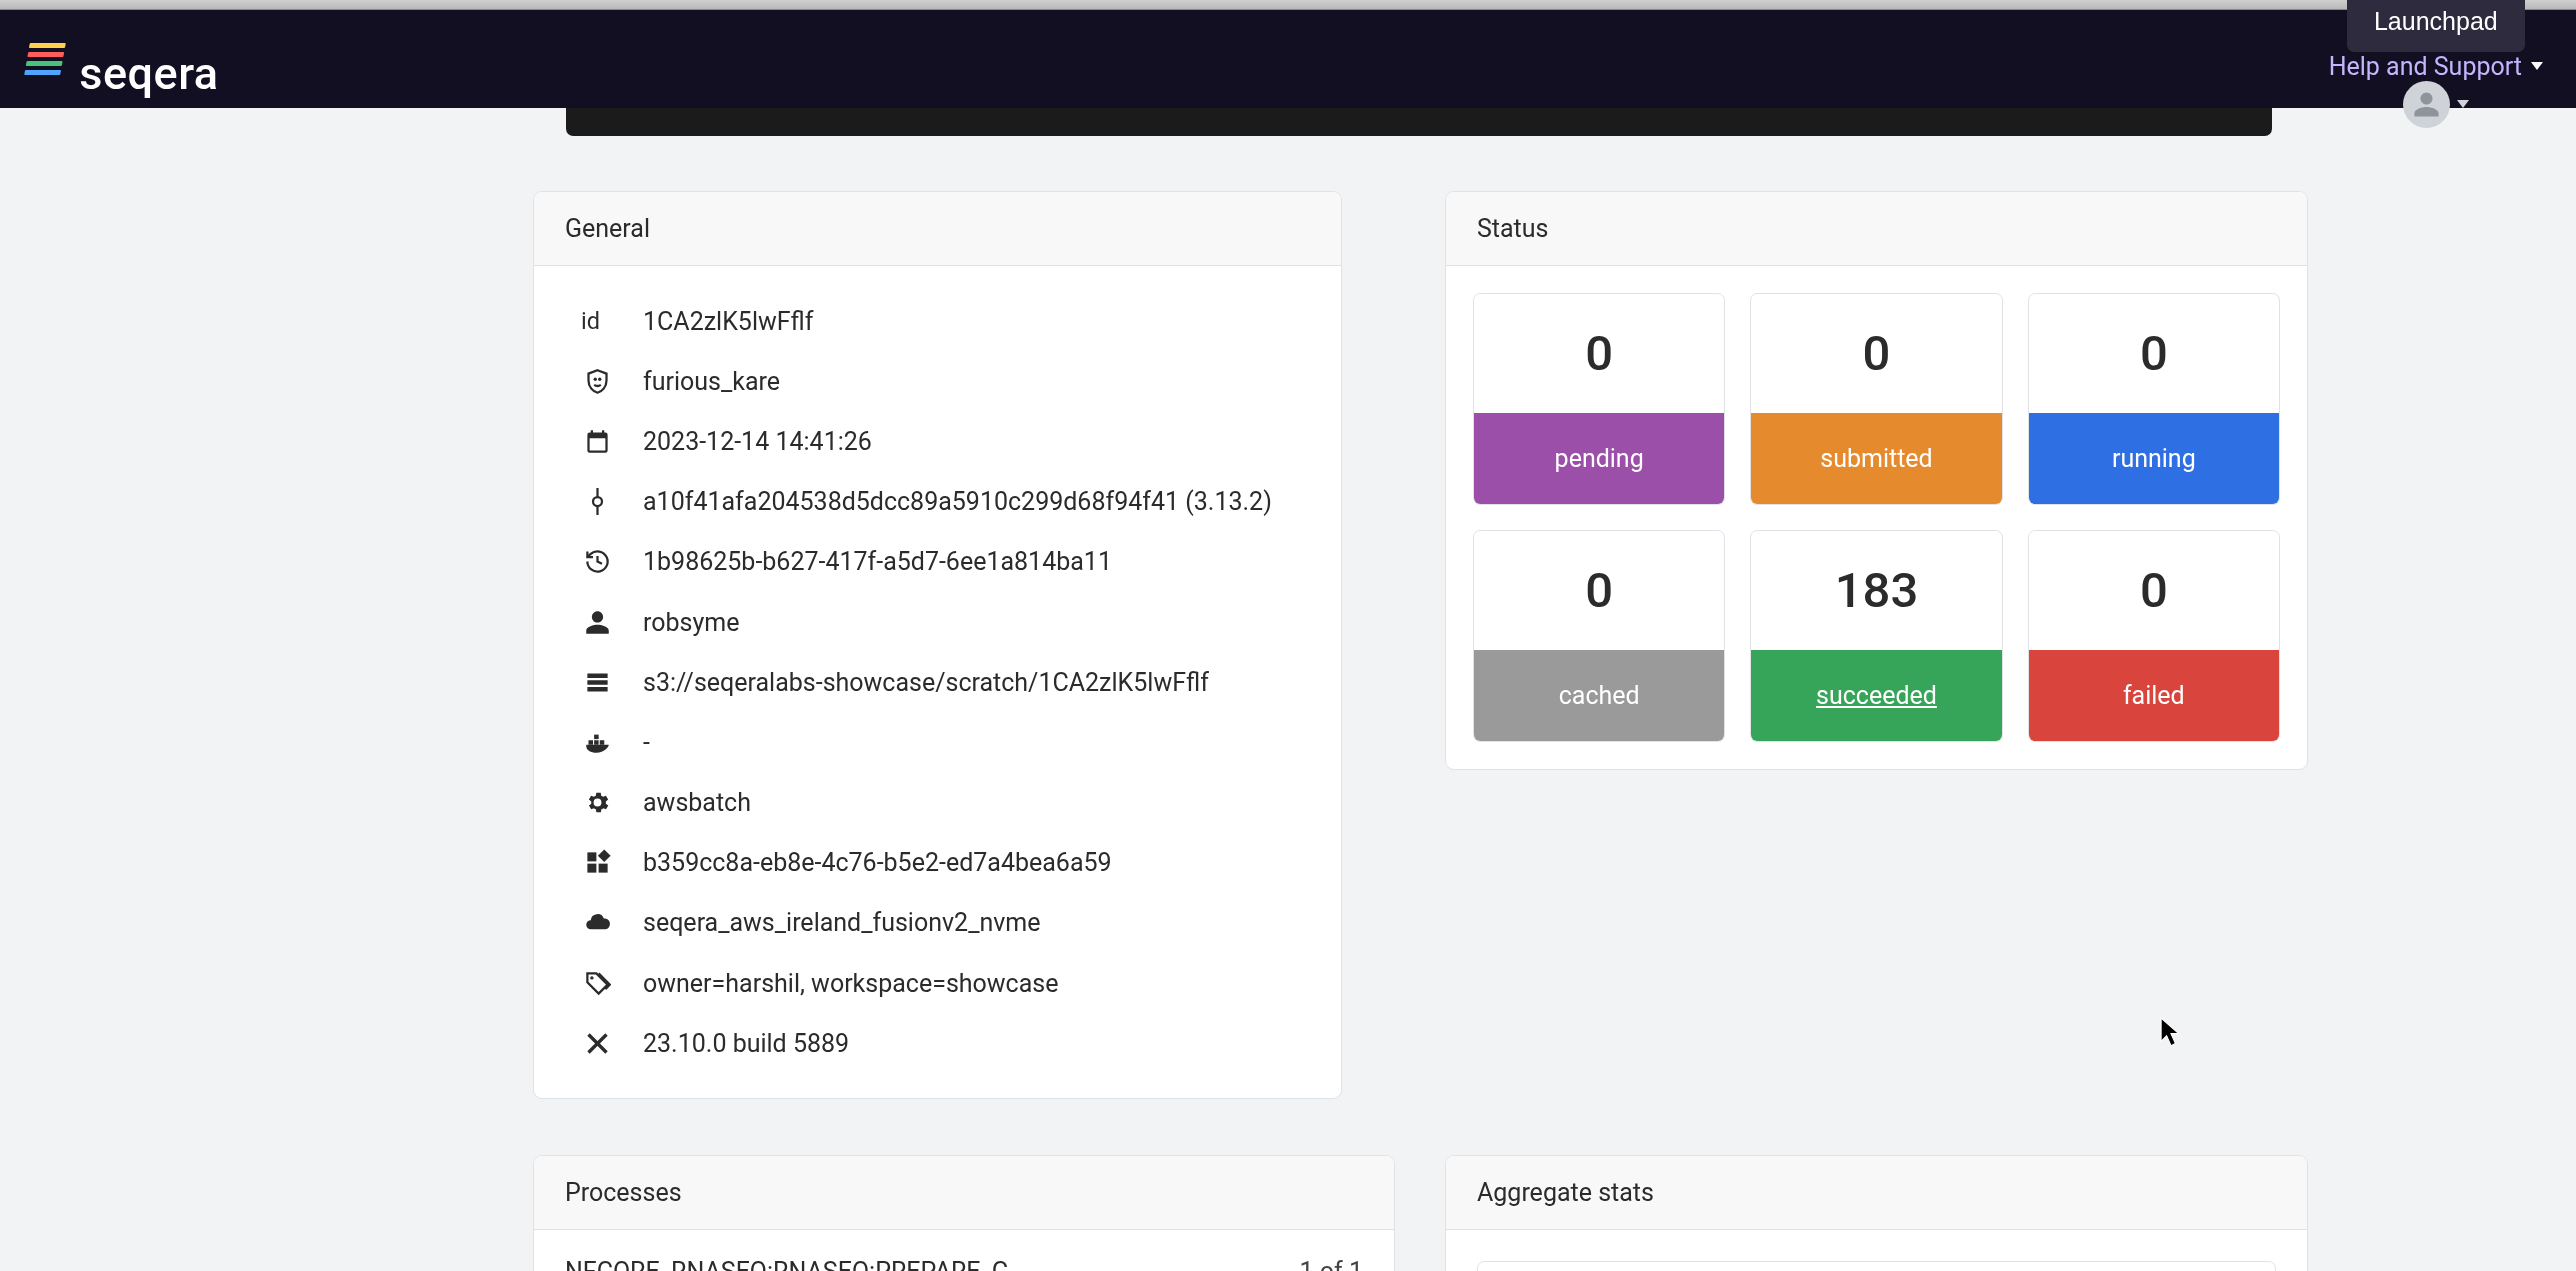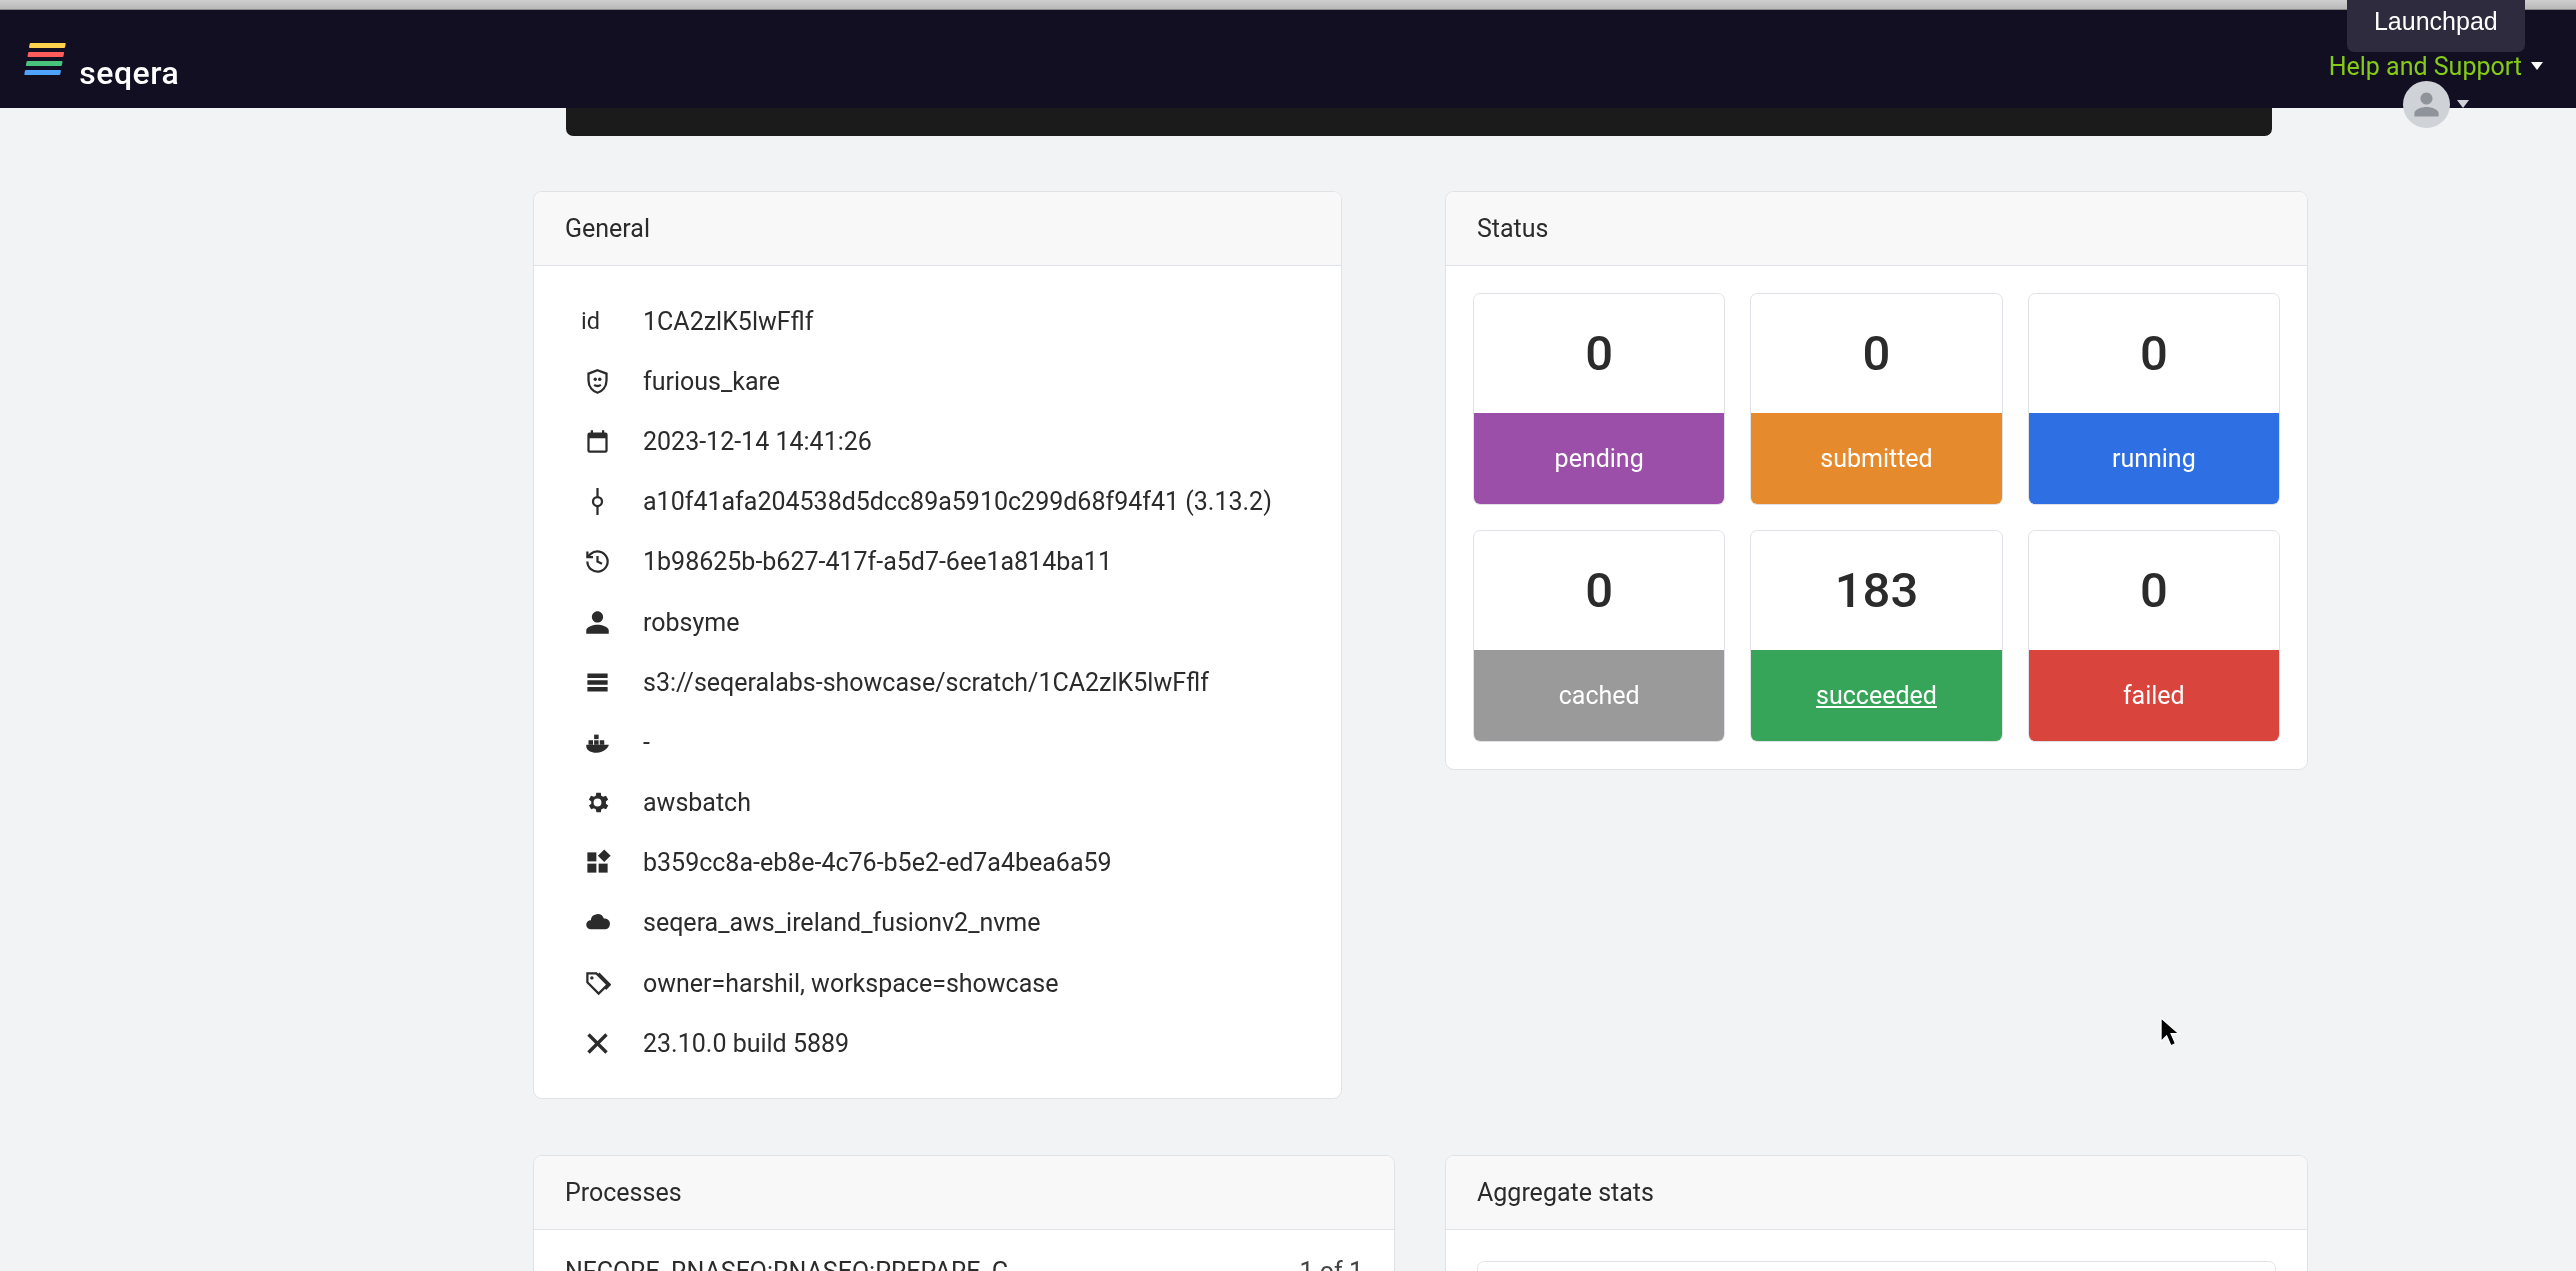--- a/index.html
+++ b/index.html
@@ -43,28 +43,28 @@
     padding:0 33px 0 27px;
     justify-content:space-between;
   }
   .brand{display:flex;align-items:center;gap:16.3px;}
   .logo-books{width:36px;height:36px;display:flex;flex-direction:column;justify-content:center;gap:3.6px;transform:skewX(-10deg);}
   .logo-books span{height:5.4px;border-radius:0.9px;}
   .logo-books span:nth-child(1){background:#ffd24d;}
   .logo-books span:nth-child(2){background:#ff5c5c;}
   .logo-books span:nth-child(3){background:#47c37b;}
   .logo-books span:nth-child(4){background:#4da3ff;}
-  .brand-name{color:#fff;font-size:32px;font-weight:500;letter-spacing:0.5px;margin-top:28px;}
+  .brand-name{color:#fff;font-size:45px;font-weight:500;letter-spacing:0.5px;margin-top:28px;}
 
   .nav-right{display:flex;align-items:center;flex-direction:column;}
   .launchpad-btn{
     background:#2e2b3e;color:#fff;border:none;border-radius:7.2px;
     padding:16.3px 27px;font-size:25px;cursor:pointer;
   }
-  .help-link{color:#84cc16;font-size:25px;display:flex;align-items:center;gap:9px;cursor:pointer;}
+  .help-link{color:#c4b5fd;font-size:25px;display:flex;align-items:center;gap:9px;cursor:pointer;}
   .caret{width:0;height:0;border-left:6.3px solid transparent;border-right:6.3px solid transparent;border-top:8.2px solid #fff;display:inline-block;}
   .avatar-wrap{display:flex;align-items:center;gap:7.2px;cursor:pointer;}
   .avatar{width:47px;height:47px;border-radius:50%;background:#cfd2d6;display:flex;align-items:center;justify-content:center;}
   .avatar svg{width:29px;height:29px;fill:#8f939a;}
 
   .content{
     position:relative;
     width:100%;
     height:calc(100% - 108px);
   }

